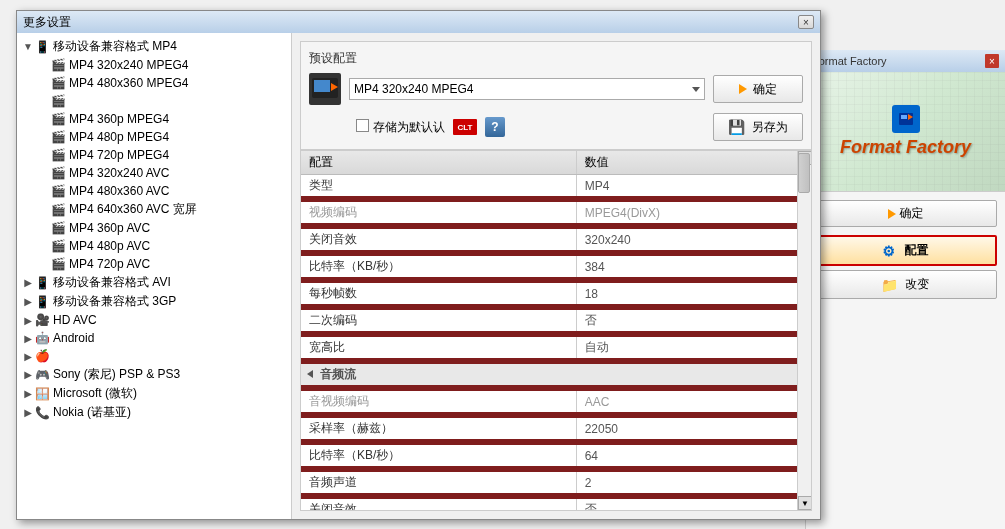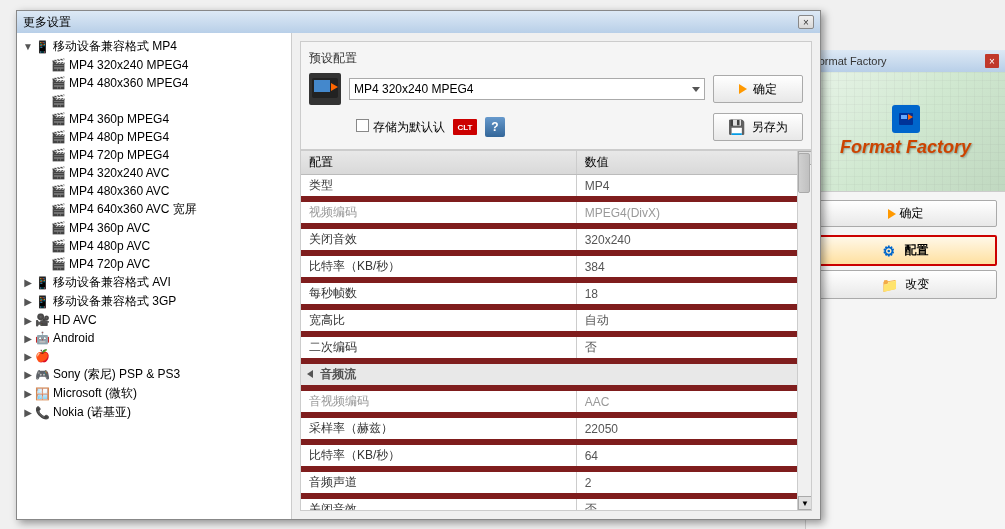--- a/index.html
+++ b/index.html
@@ -688,26 +688,26 @@
             </tr>
             <tr>
               <td>比特率（KB/秒）</td>
               <td>384</td>
             </tr>
             <tr>
               <td>每秒帧数</td>
               <td>18</td>
             </tr>
             <tr>
+              <td>二次编码</td>
+              <td>否</td>
+            </tr>
+            <tr>
               <td>宽高比</td>
               <td>自动</td>
-            </tr>
-            <tr>
-              <td>二次编码</td>
-              <td>否</td>
             </tr>
             <tr class="section-header">
               <td colspan="2">
                 <span class="collapse-triangle"></span>
                 音频流
               </td>
             </tr>
             <tr>
               <td class="grayed">音视频编码</td>
               <td class="grayed">AAC</td>

